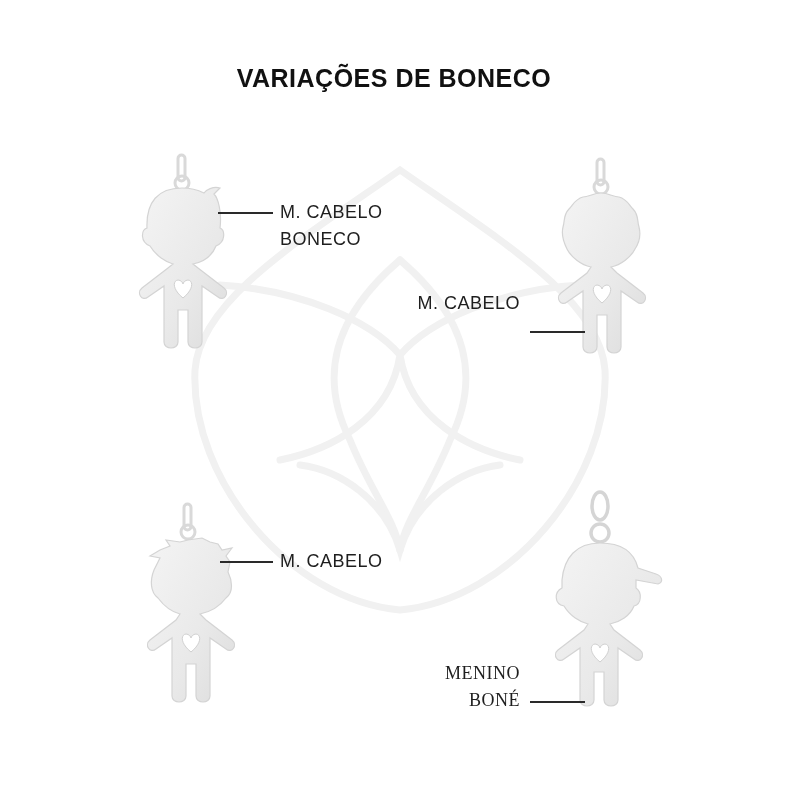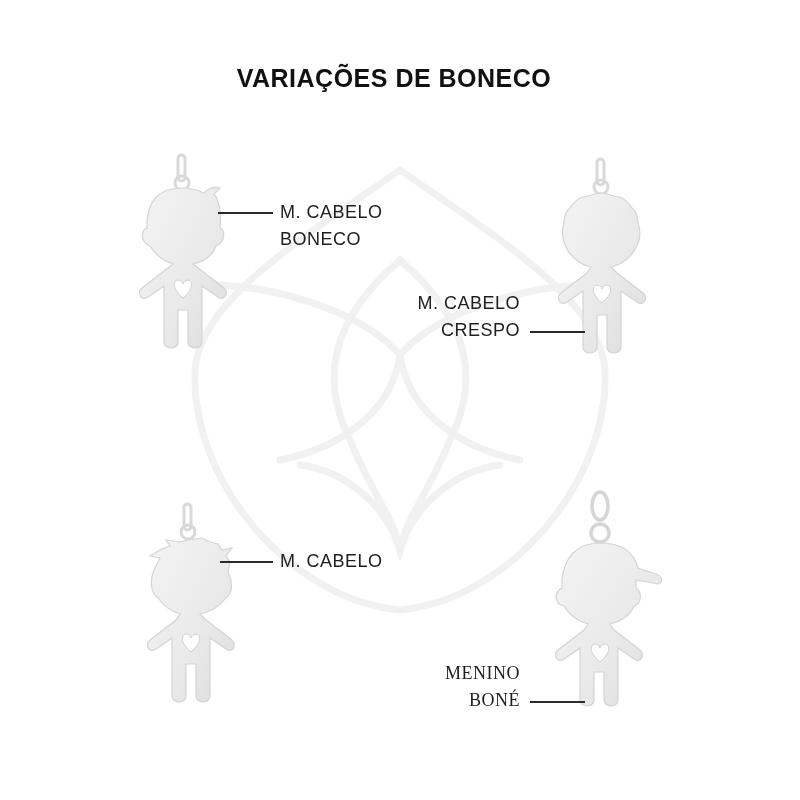--- a/index.html
+++ b/index.html
@@ -68,21 +68,20 @@
     <path d="M56 38 C 48 38, 44 42, 38 42 C 30 44, 28 50, 24 54 C 18 60, 20 66, 18 72 C 16 80, 19 88, 22 94
              C 26 102, 36 110, 46 112 L 42 118 L 16 138 C 10 143, 16 152, 22 147 L 38 136 L 38 192 C 38 200, 52 200, 52 192
              L 52 160 L 62 160 L 62 192 C 62 200, 76 200, 76 192 L 76 136 L 92 147 C 98 152, 104 143, 98 138
              L 72 118 L 66 112 C 76 110, 86 102, 90 94 C 94 88, 96 80, 94 72 C 92 66, 94 60, 88 54
              C 84 50, 82 44, 74 42 C 68 42, 64 38, 56 38 Z"></path>
   </g>
   <path d="M57 148 C 47 140, 46 131, 52 130 C 55 130, 57 133, 57 134 C 57 133, 59 130, 62 130 C 68 131, 67 140, 57 148 Z" fill="#ffffff" stroke="#d0d0d0" stroke-width="1"></path>
 </svg>
 <div class="label right" style="right:280px; top:290px;">
   <div>M. CABELO</div>
-  <div>CRESPO</div>
 </div>
 <div class="leader" style="left:530px; top:331px; width:55px;"></div>
 
 <svg class="pendant" style="left:138px; top:500px" width="110" height="210" viewBox="0 0 110 210">
   <g stroke="#d4d4d4" stroke-width="1.2" fill="url(#metal)">
     <rect x="46" y="4" width="7" height="26" rx="3.5" fill="none" stroke="#d9d9d9" stroke-width="3"></rect>
     <circle cx="50" cy="32" r="7" fill="none" stroke="#d9d9d9" stroke-width="3"></circle>
     <path d="M50 40 L 42 42 L 28 40 L 32 46 L 22 50 L 12 56 L 22 58 L 16 70 C 12 80, 12 92, 20 98
              C 26 106, 34 112, 42 114 L 38 120 L 12 140 C 6 145, 12 154, 18 149 L 34 138 L 34 196 C 34 204, 48 204, 48 196
              L 48 164 L 58 164 L 58 196 C 58 204, 72 204, 72 196 L 72 138 L 88 149 C 94 154, 100 145, 94 140

